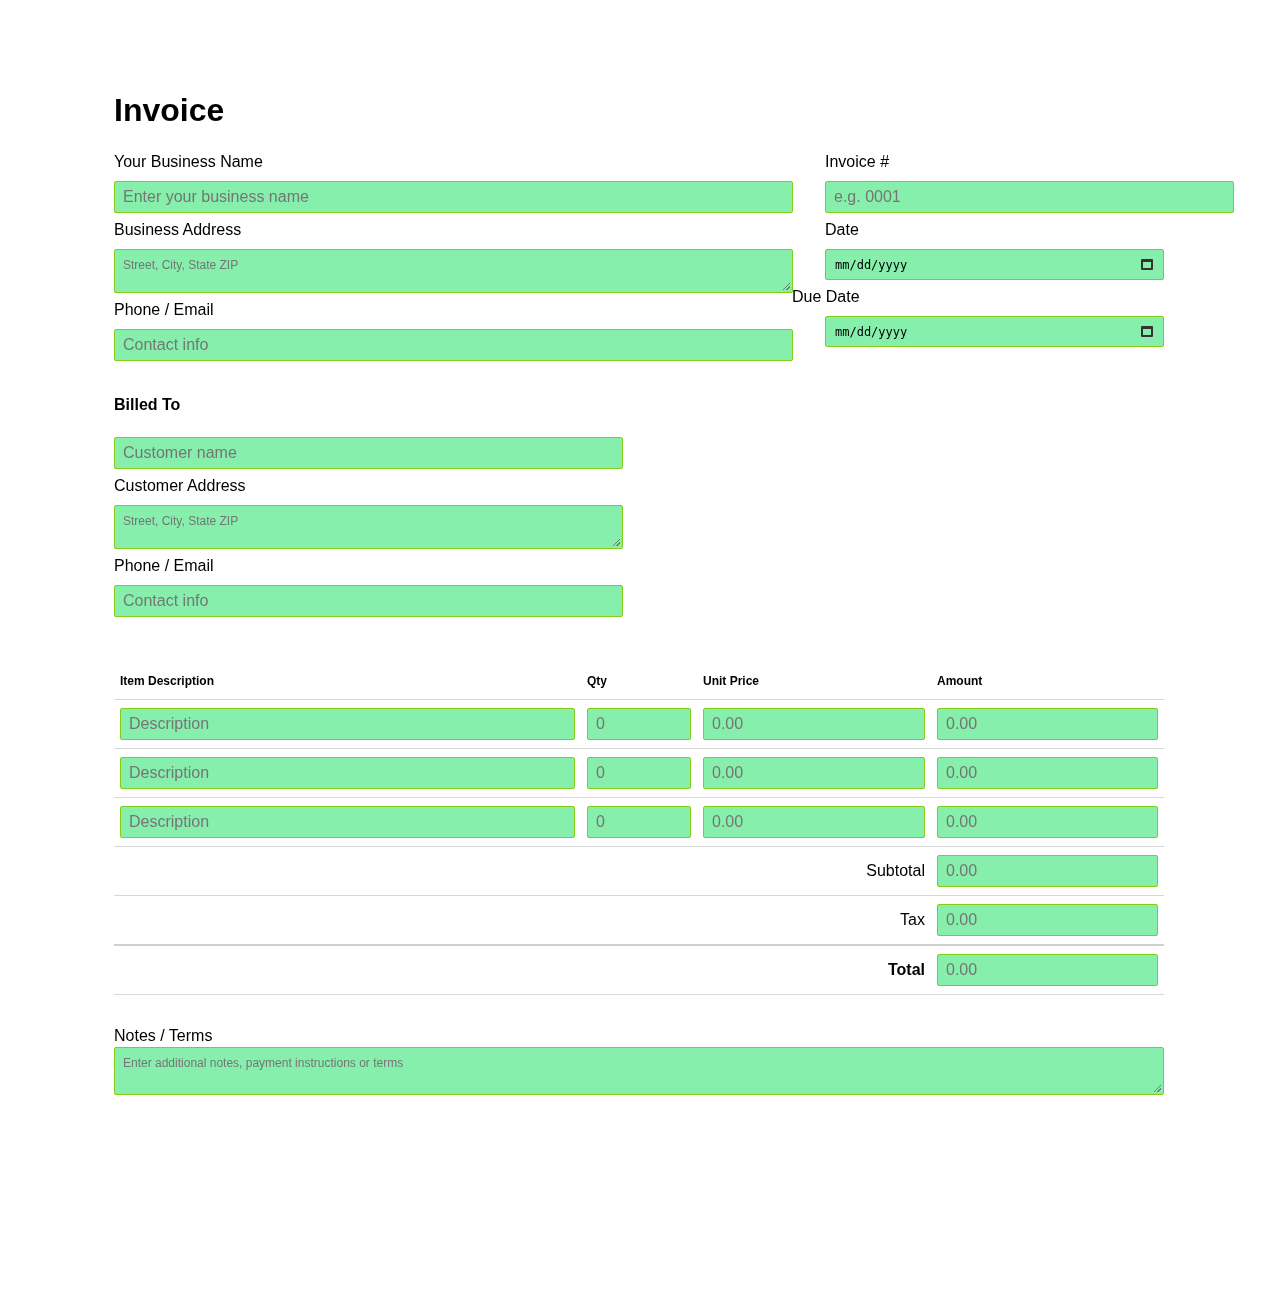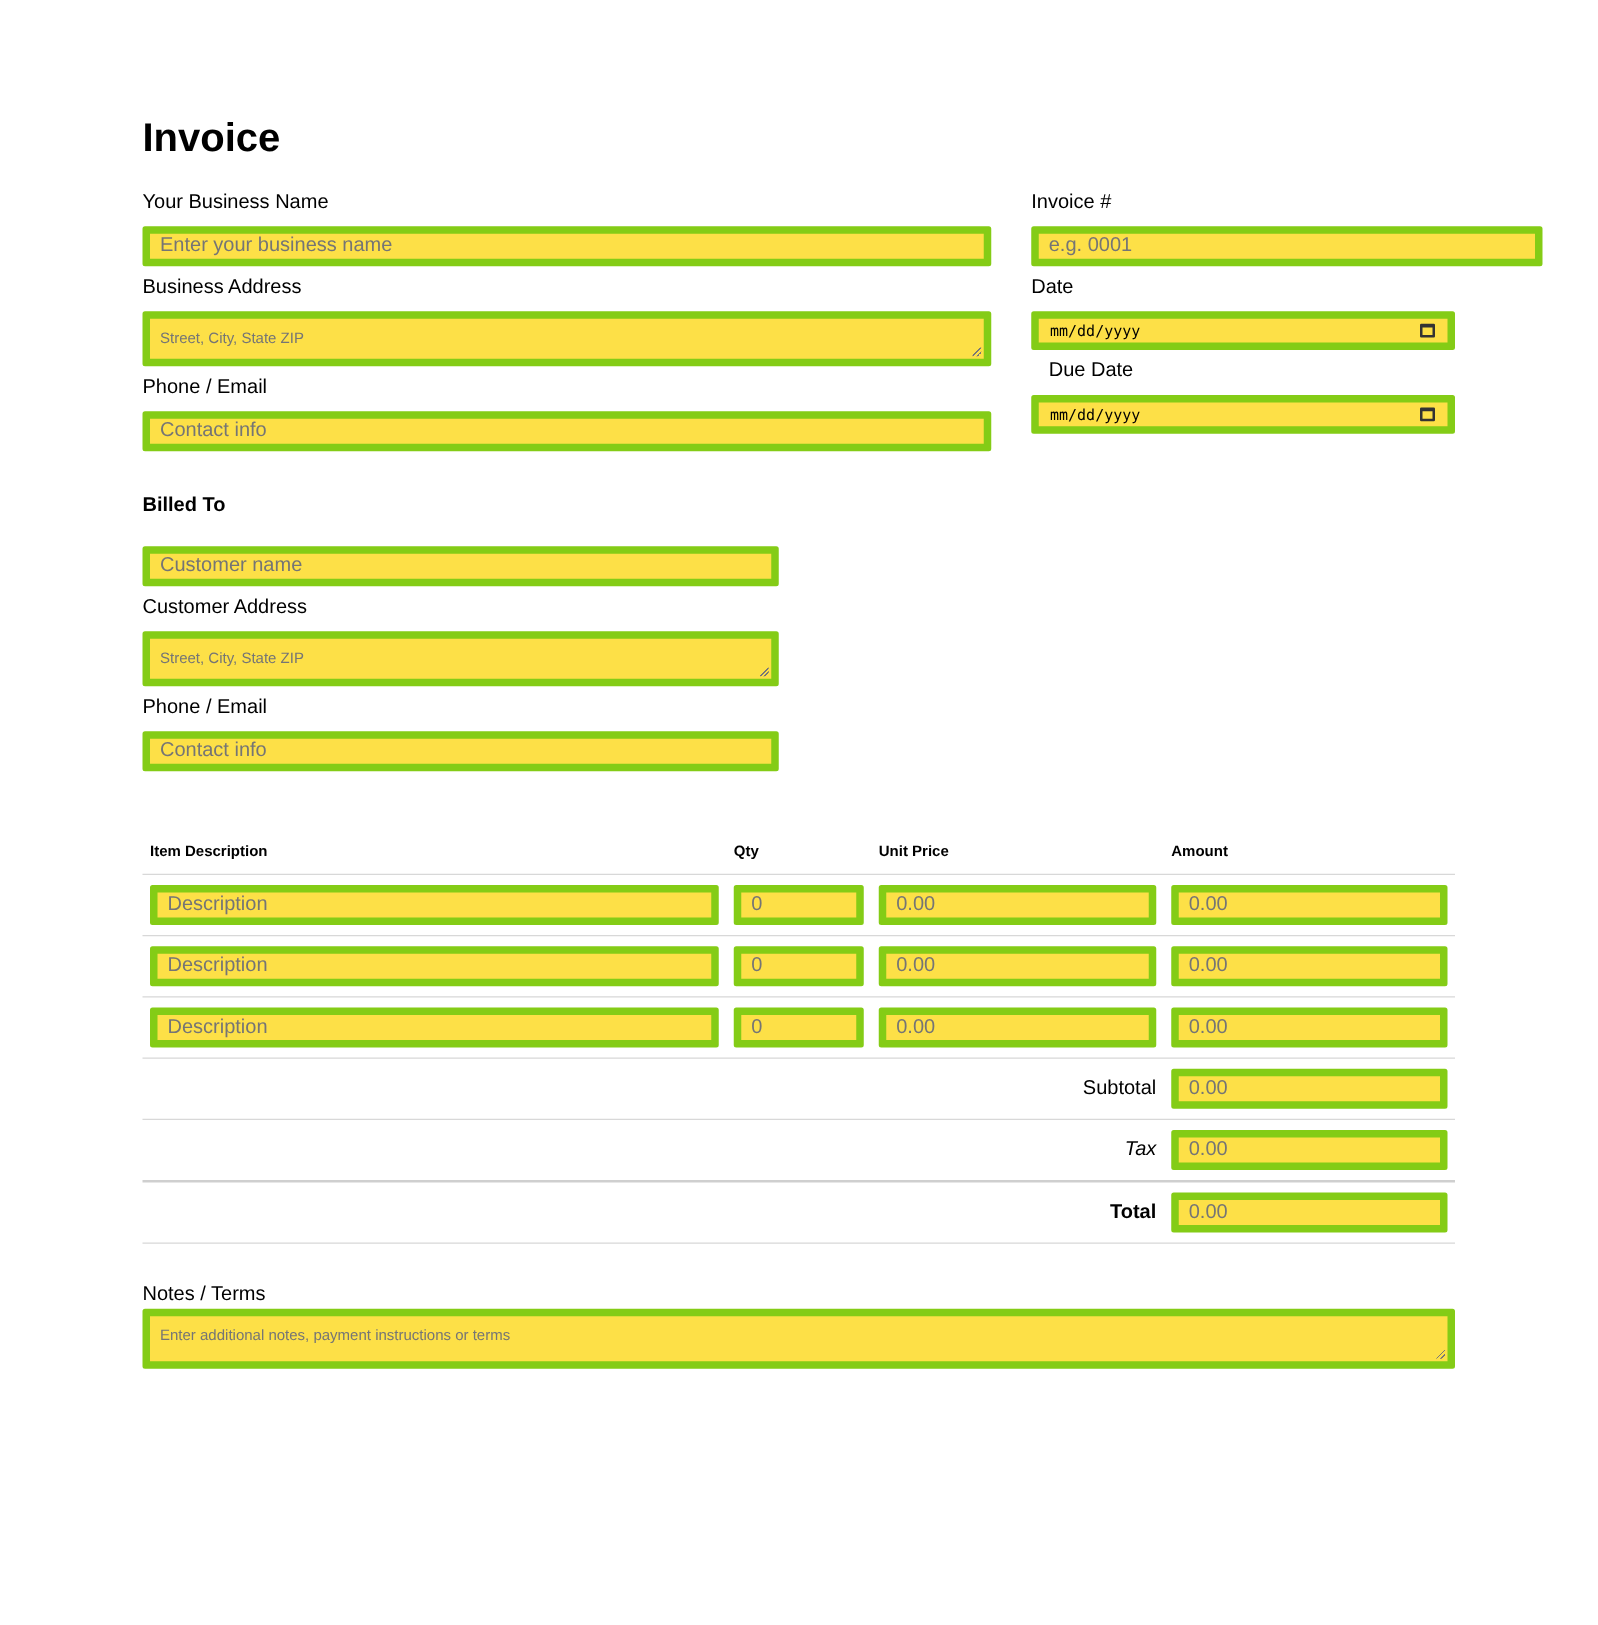--- a/index.html
+++ b/index.html
@@ -13,21 +13,21 @@
   .page { position: absolute; left: 114px; top: 0; width: 1050px; }
   h1 {
     position: absolute; left: 0; top: 91px; margin: 0;
     font-size: 32px; font-weight: bold; line-height: 38px;
   }
   .label {
     position: absolute; font-size: 16px; line-height: 18px; color: #000; white-space: nowrap;
   }
   .label.bold { font-weight: bold; }
   .field {
-    position: absolute; border: 6px solid #84cc16; background: #fde047;
+    position: absolute; border: 1px solid #84cc16; background: #86efac;
     font-family: "Liberation Sans", sans-serif; font-size: 16px; color: #757575;
     padding: 0 0 0 8px; display: flex; align-items: center; height: 32px; border-radius: 2px; text-align: right;
   }
   .field.area {
     align-items: flex-start; padding: 8px 0 0 8px;
     font-family: Liberation Sans, sans-serif; font-size: 12px; color: #757575;
   }
   .field.date {
     font-family: "DejaVu Sans Mono", monospace; font-size: 12px; color: #000;
     justify-content: space-between; padding: 0 10px 0 9px; height: 31px;
@@ -71,21 +71,21 @@
   <div class="field" style="left:711px;top:181px;width:409px;">
     <span>e.g. 0001</span>
   </div>
 
   <div class="label" style="left:711px;top:221px;">Date</div>
   <div class="field date" style="left:711px;top:249px;width:339px;">
     <span>mm/dd/yyyy</span>
     <span class="cal-icon"></span>
   </div>
 
-  <div class="label" style="left:725px;top:288px;">Due Date</div>
+  <div class="label" style="left:678px;top:288px;">Due Date</div>
   <div class="field date" style="left:711px;top:316px;width:339px;">
     <span>mm/dd/yyyy</span>
     <span class="cal-icon"></span>
   </div>
 
   <div class="label bold" style="left:0;top:396px;">Billed To</div>
   <div class="field" style="left:0;top:437px;width:509px;">
     <span>Customer name</span>
   </div>
 
@@ -157,21 +157,21 @@
 
     <div>
       <div class="sum-label" style="left:611px;top:862px;">Subtotal</div>
       <div class="field" style="left:823px;top:855px;width:221px;">
           <span>0.00</span>
         </div>
     </div>
     <div class="hline" style="top:895px;"></div>
 
     <div>
-      <div class="sum-label" style="left:611px;top:911px;font-style:italic;">Tax</div>
+      <div class="sum-label" style="left:611px;top:911px;">Tax</div>
       <div class="field" style="left:823px;top:904px;width:221px;">
           <span>0.00</span>
         </div>
     </div>
     <div class="hline thick" style="top:944px;"></div>
 
     <div>
       <div class="sum-label" style="left:611px;top:961px;font-weight:bold;">Total</div>
       <div class="field" style="left:823px;top:954px;width:221px;">
           <span>0.00</span>

